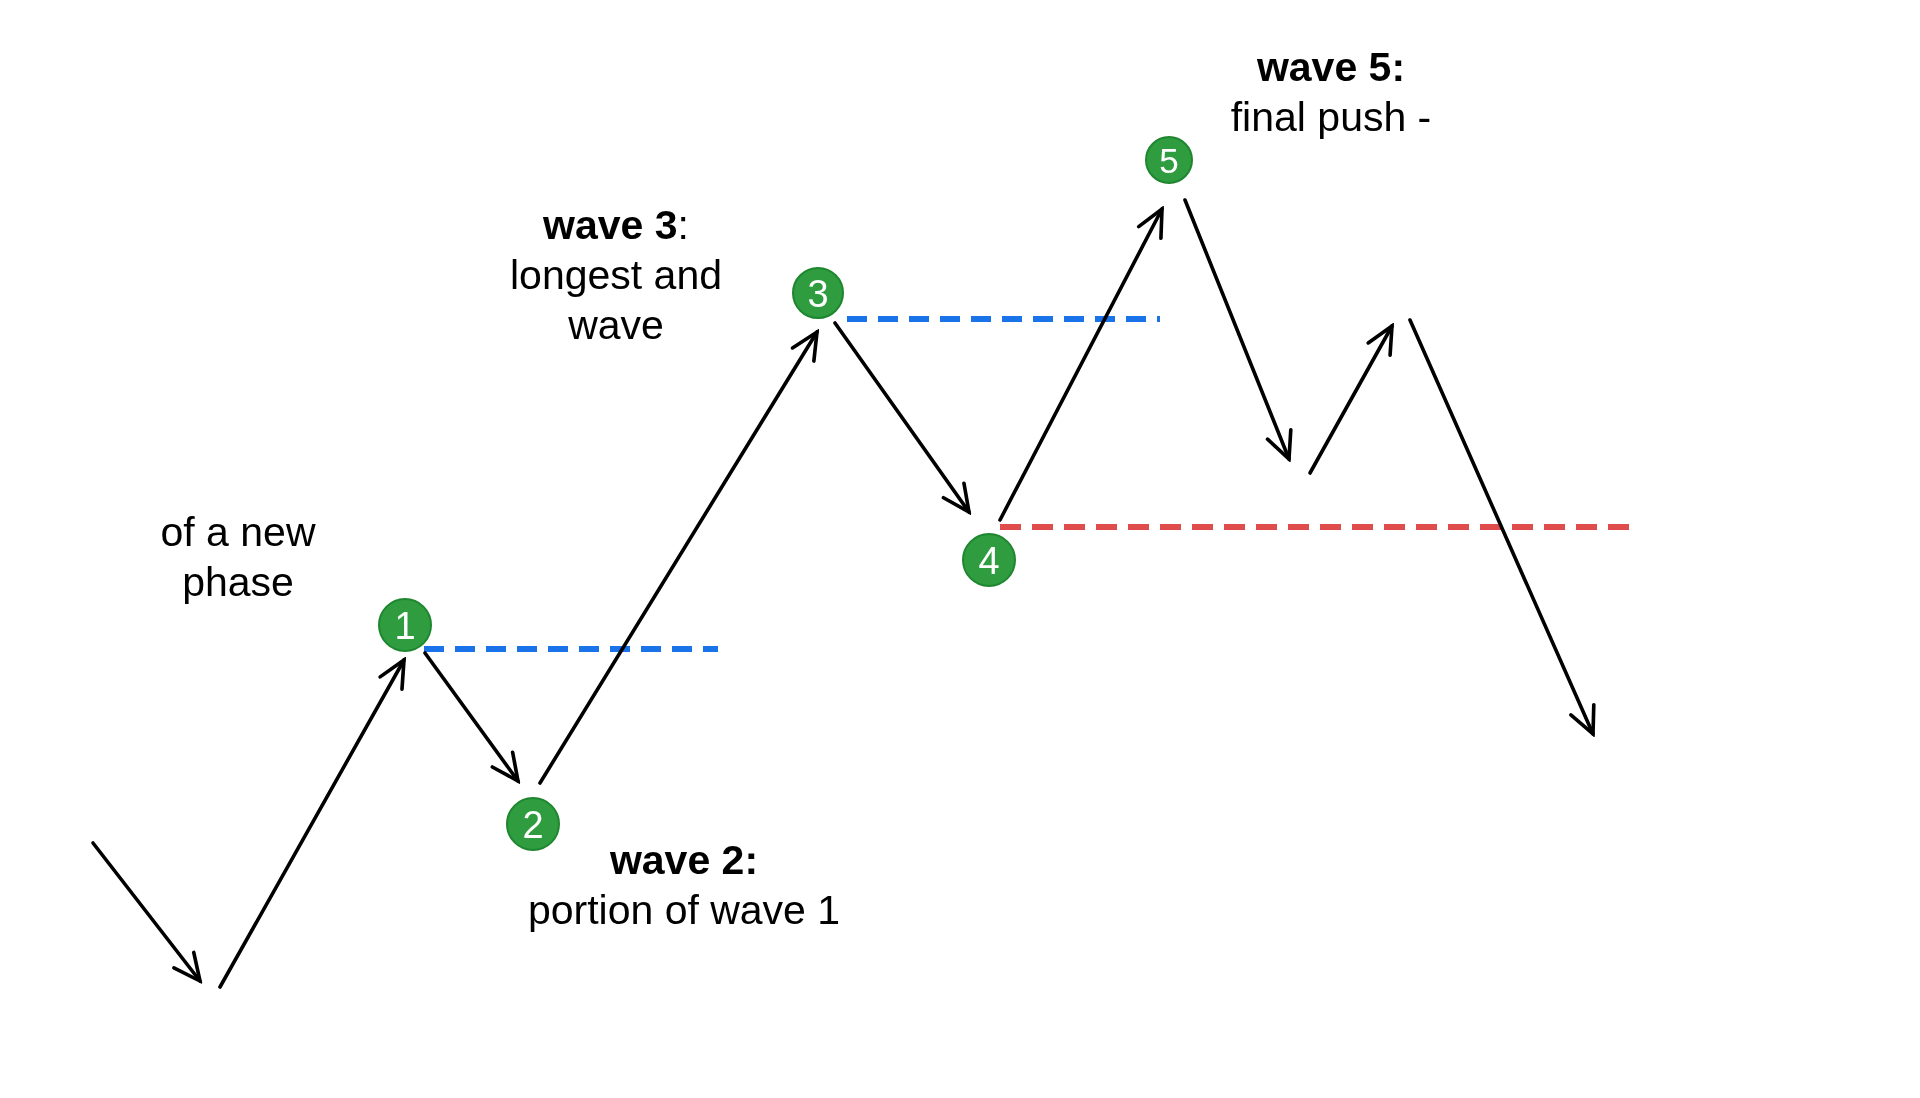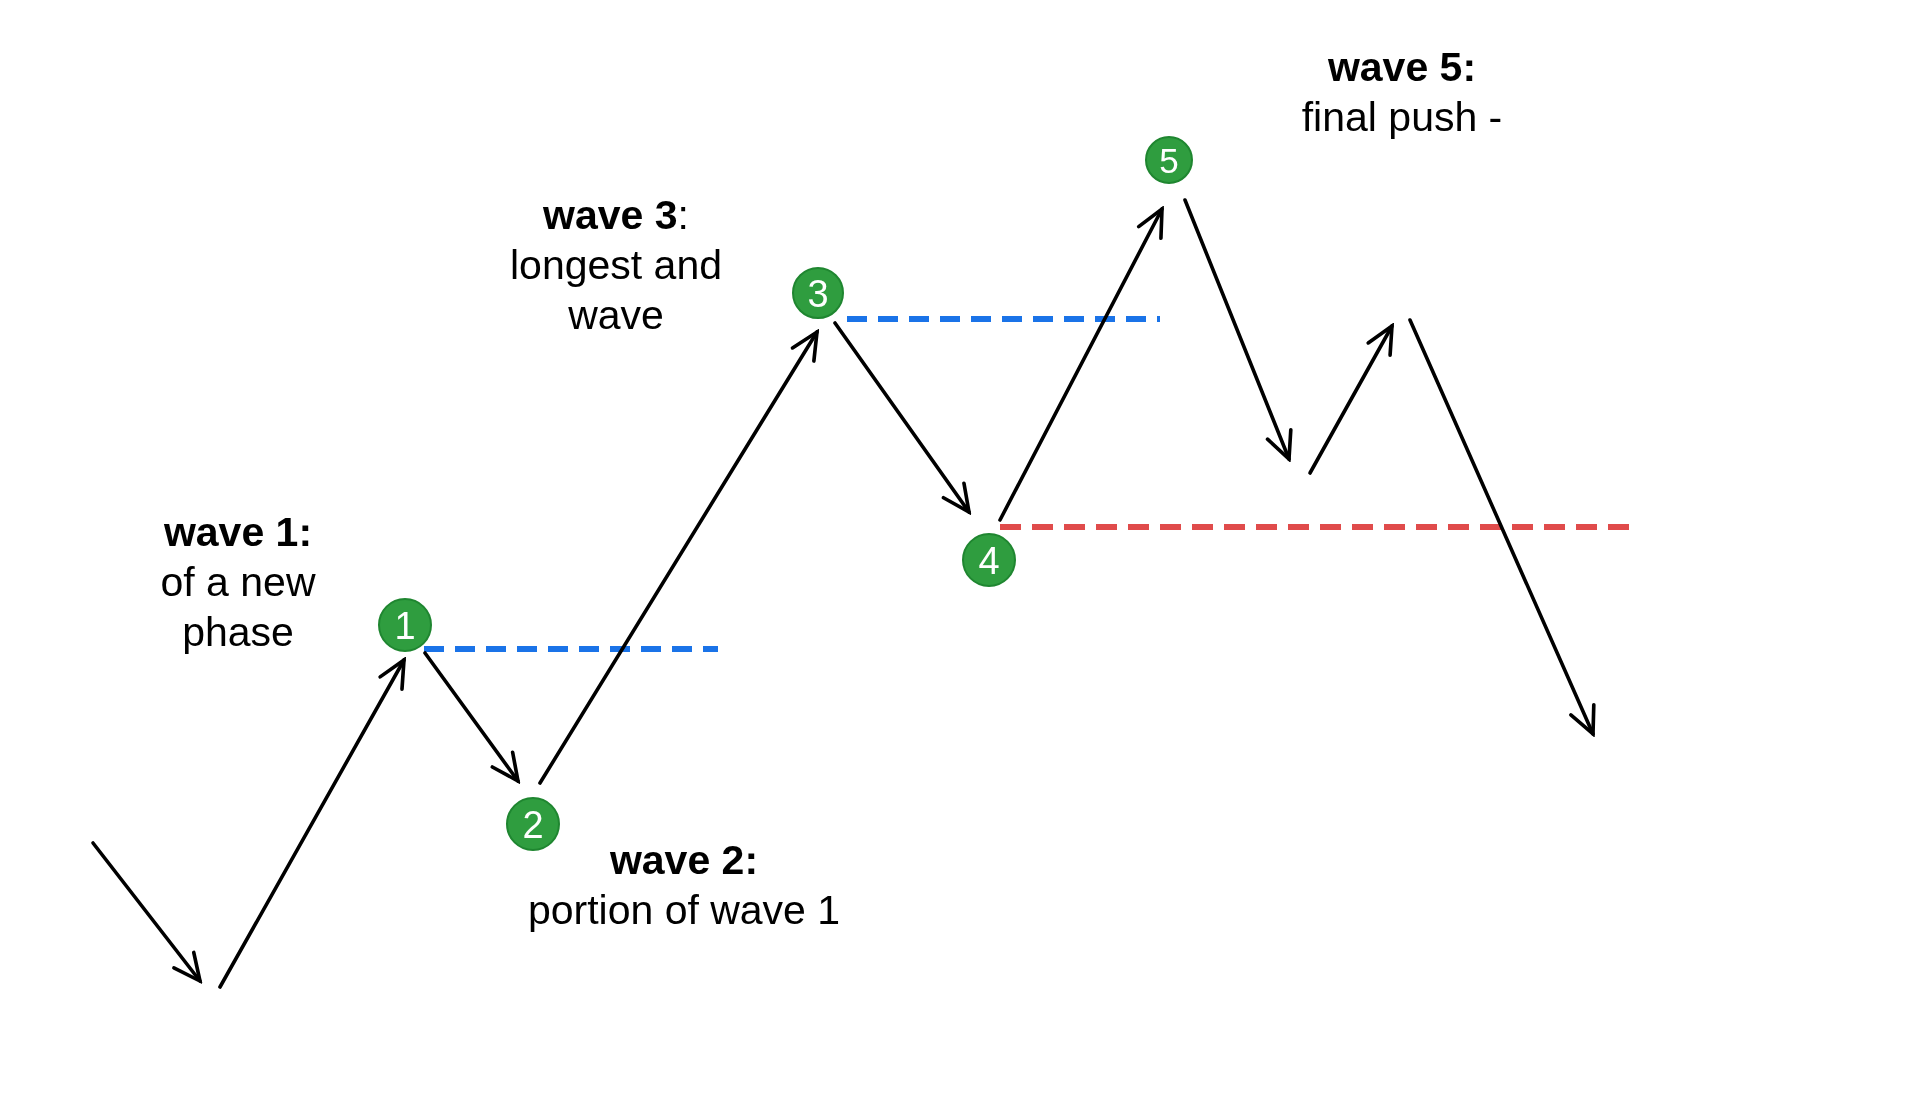--- a/index.html
+++ b/index.html
@@ -105,34 +105,33 @@
       <circle class="marker-circle" cx="989" cy="560" r="26"></circle>
       <text class="marker-num" x="989" y="574">4</text>
     </g>
     <g>
       <circle class="marker-circle" cx="1169" cy="160" r="23"></circle>
       <text class="marker-num" x="1169" y="173" style="font-size:35px">5</text>
     </g>
   </svg>
 
   <div class="note" style="left:238px; top:507px">
-    <div><span class="b">wave 1:</span><span></span></div>
     <div>of a new</div>
     <div>phase</div>
   </div>
 
   <div class="note" style="left:684px; top:835px">
     <div><span class="b">wave 2:</span><span></span></div>
     <div>portion of wave 1</div>
   </div>
 
-  <div class="note" style="left:616px; top:190px">
+  <div class="note" style="left:616px; top:200px">
     <div><span class="b">wave 3</span><span>:</span></div>
     <div>longest and</div>
     <div>wave</div>
   </div>
 
-  <div class="note" style="left:1402px; top:42px">
+  <div class="note" style="left:1331px; top:42px">
     <div><span class="b">wave 5:</span><span></span></div>
     <div>final push -</div>
   </div>
 
 </div>
 
 </body></html>

